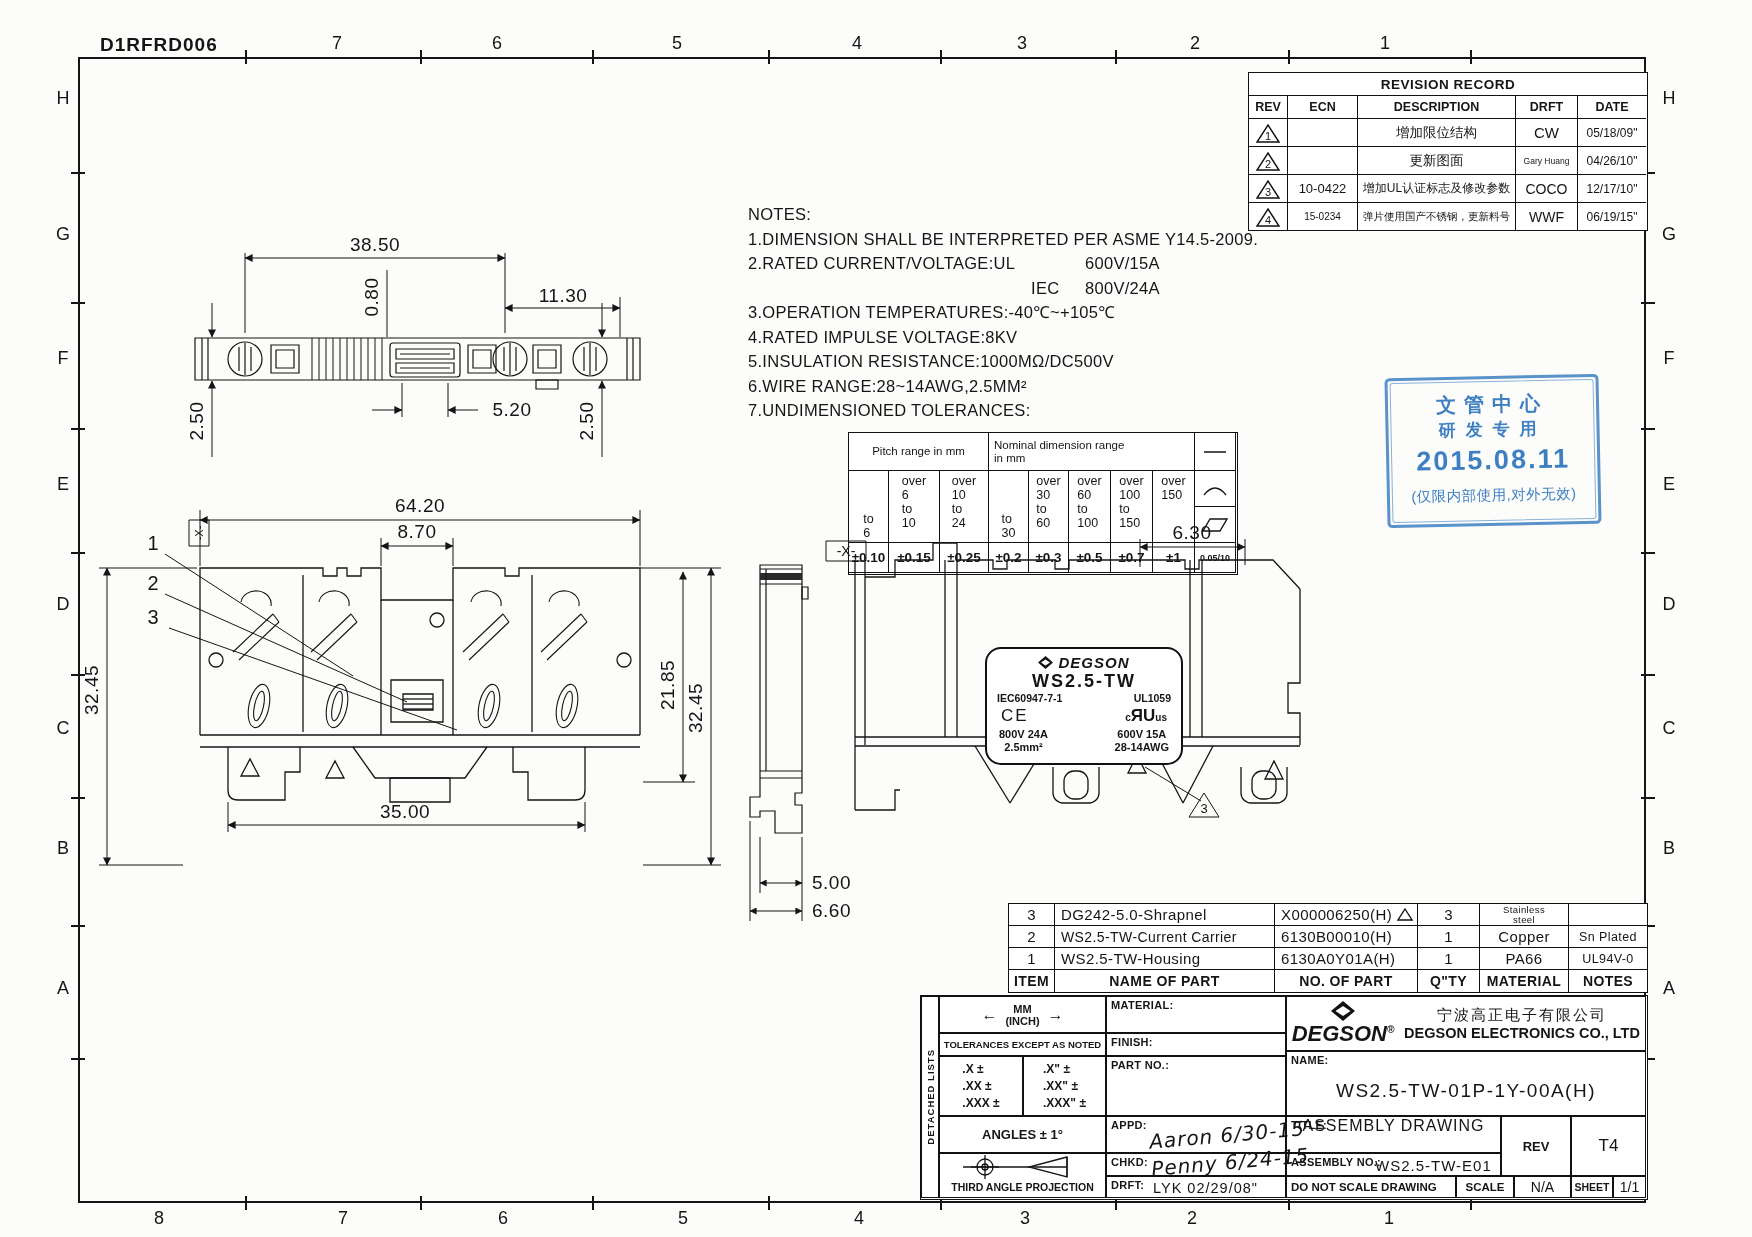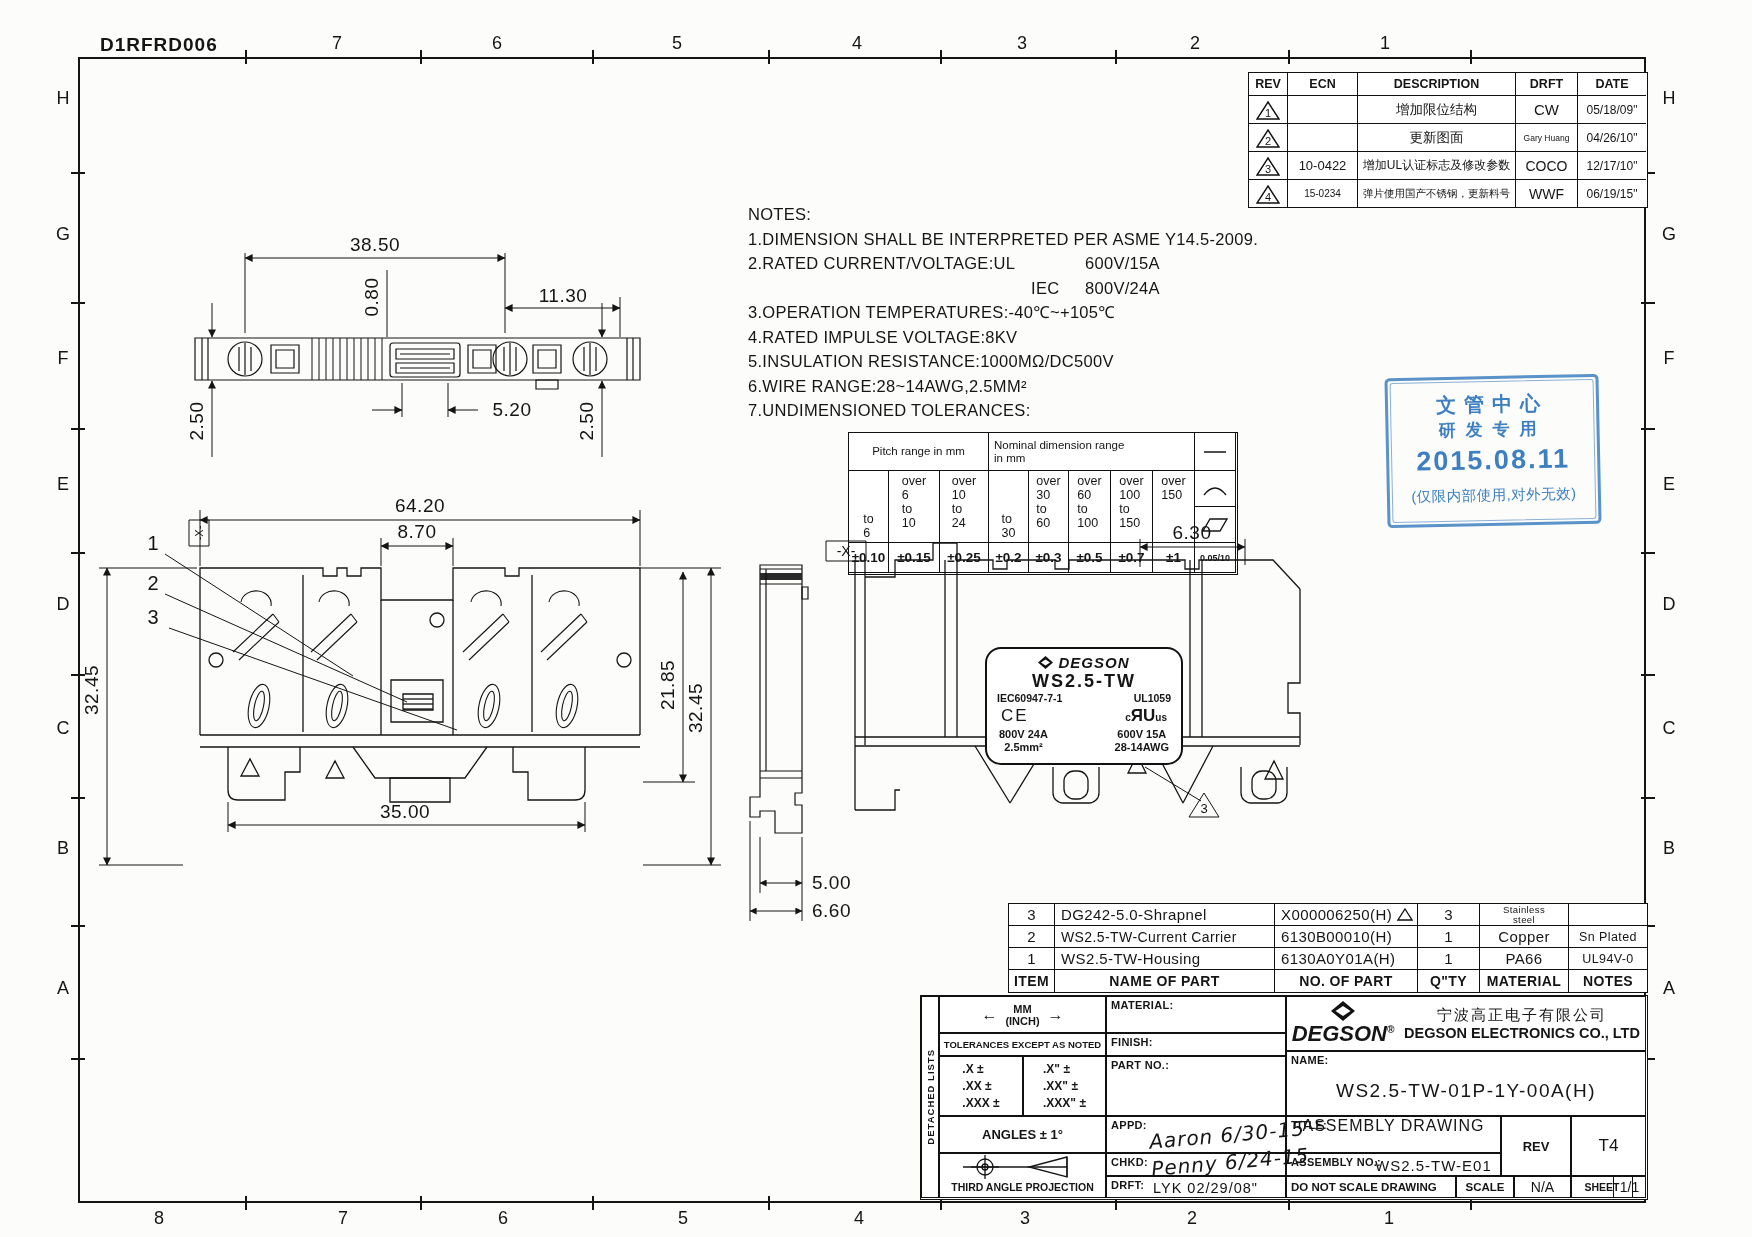--- a/index.html
+++ b/index.html
@@ -148,20 +148,21 @@
   <div class="zone" style="left:1652px;top:88px">H</div>
   <div class="zone" style="left:1652px;top:224px">G</div>
   <div class="zone" style="left:1652px;top:348px">F</div>
   <div class="zone" style="left:1652px;top:474px">E</div>
   <div class="zone" style="left:1652px;top:594px">D</div>
   <div class="zone" style="left:1652px;top:718px">C</div>
   <div class="zone" style="left:1652px;top:838px">B</div>
   <div class="zone" style="left:1652px;top:978px">A</div>
 
   <div class="abs revtable">
+    <div class="rt-title">REVISION RECORD</div>
     <div class="rt-grid rt-head">
       <div>REV</div>
       <div>ECN</div>
       <div>DESCRIPTION</div>
       <div>DRFT</div>
       <div>DATE</div>
     </div>
     <div class="rt-grid">
       <div>
           <svg width="24" height="20">
@@ -644,17 +645,17 @@
     </div>
     <div class="tb" style="left:580px;top:120px;width:70px;height:60px;display:flex;align-items:center;justify-content:center;font-size:13px;font-weight:bold">REV</div>
     <div class="tb" style="left:650px;top:120px;width:75px;height:60px;display:flex;align-items:center;justify-content:center;font-size:17px">T4</div>
     <div class="tb" style="left:365px;top:157px;width:215px;height:23px">
       <span class="tb-lab">ASSEMBLY NO.:</span>
       <span style="position:absolute;left:88px;top:3px;font-size:15px;letter-spacing:1px">WS2.5-TW-E01</span>
     </div>
     <div class="tb" style="left:365px;top:180px;width:170px;height:22px;display:flex;align-items:center;padding-left:4px;font-size:11.5px;font-weight:bold">DO NOT SCALE DRAWING</div>
     <div class="tb" style="left:535px;top:180px;width:58px;height:22px;display:flex;align-items:center;justify-content:center;font-size:11.5px;font-weight:bold">SCALE</div>
     <div class="tb" style="left:593px;top:180px;width:57px;height:22px;display:flex;align-items:center;justify-content:center;font-size:14px">N/A</div>
-    <div class="tb" style="left:650px;top:180px;width:62px;height:22px;display:flex;align-items:center;justify-content:center;font-size:10.5px;font-weight:bold">SHEET</div>
+    <div class="tb" style="left:650px;top:180px;width:42px;height:22px;display:flex;align-items:center;justify-content:center;font-size:10.5px;font-weight:bold">SHEET</div>
     <div class="tb" style="left:692px;top:180px;width:33px;height:22px;display:flex;align-items:center;justify-content:center;font-size:14px">1/1</div>
   </div>
 
 </div>
 
 </body></html>

